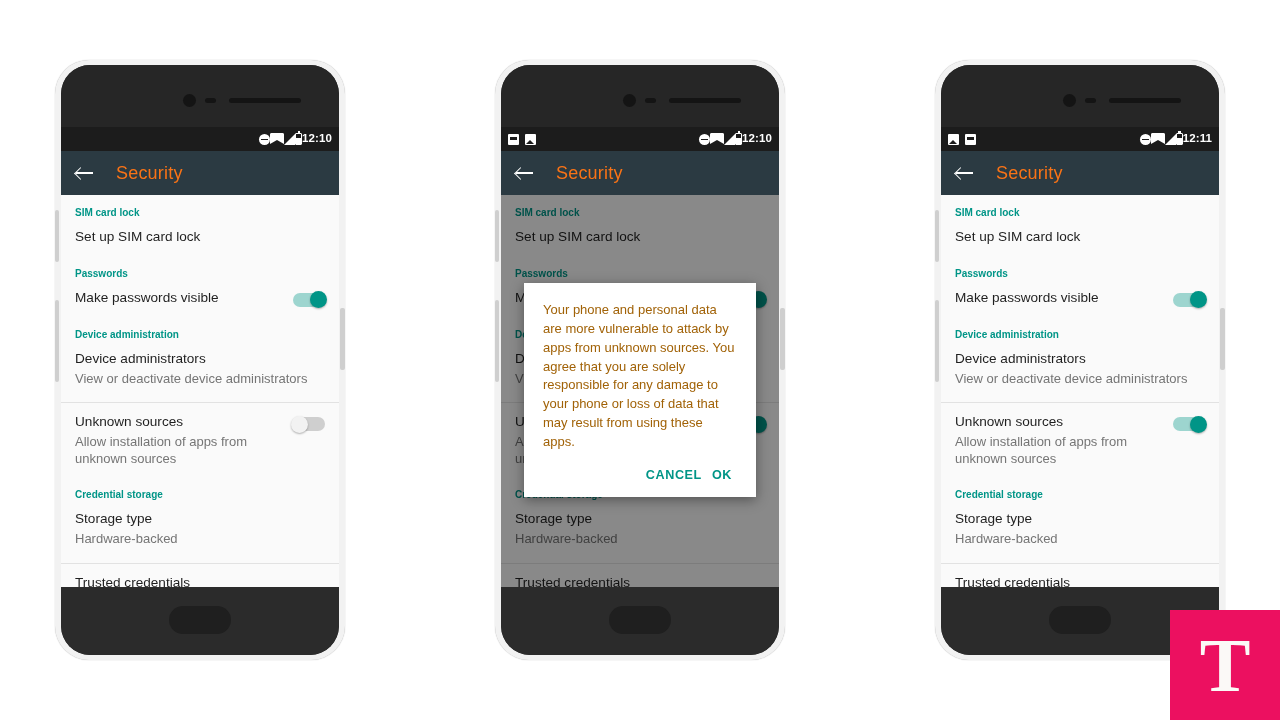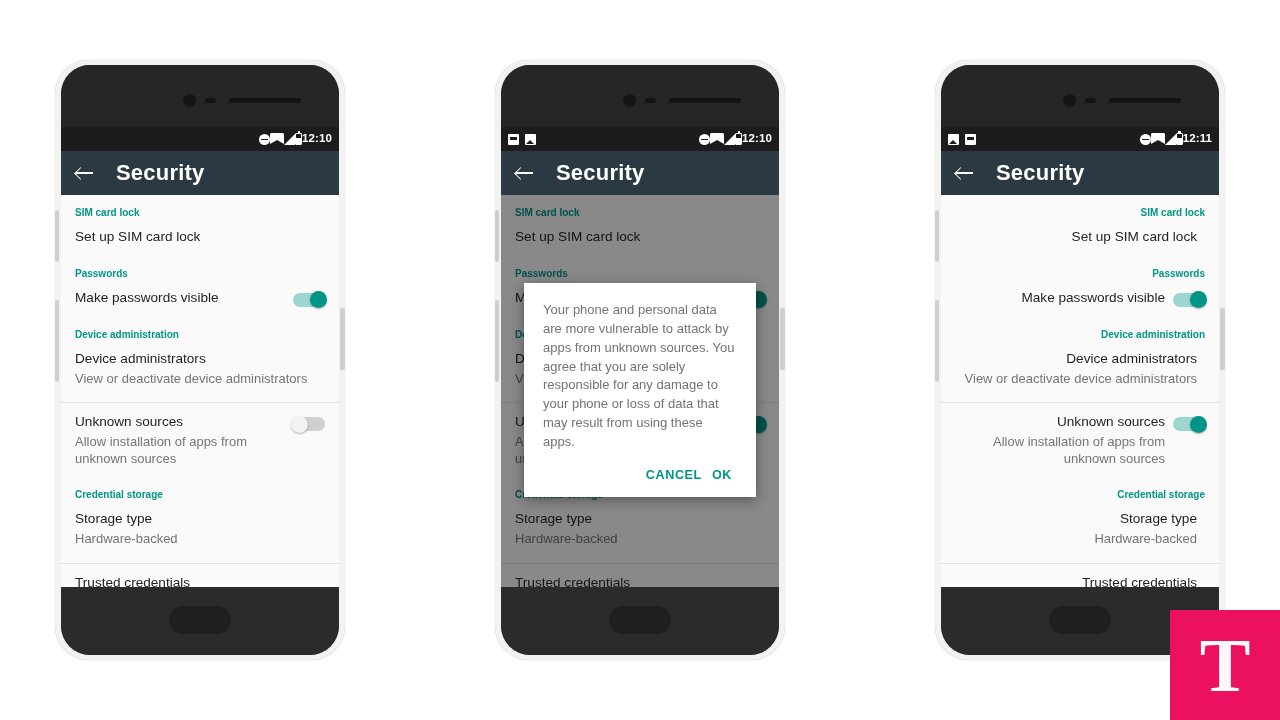--- a/index.html
+++ b/index.html
@@ -18,21 +18,21 @@
     position: absolute;
     width: 290px;
     height: 600px;
     top: 60px;
     background: #f2f2f2;
     border-radius: 34px;
     box-shadow: 0 0 1px rgba(0,0,0,0.35);
   }
   .phone-1 { left: 55px; }
   .phone-2 { left: 495px; }
-  .phone-3 { left: 935px; text-align: right; }
+  .phone-3 { left: 935px; }
 
   .phone-body {
     position: absolute;
     left: 6px; top: 5px;
     width: 278px; height: 590px;
     background: #262626;
     border-radius: 29px;
     overflow: hidden;
   }
 
@@ -202,23 +202,23 @@
   .back-arrow::after {
     content: "";
     position: absolute;
     left: 1px; top: 5px;
     width: 8px; height: 8px;
     border-left: 1.8px solid #ffffff;
     border-bottom: 1.8px solid #ffffff;
     transform: rotate(45deg);
   }
   .appbar-title {
-    color: #ffffff;
-    font-size: 22px;
-    font-weight: bold;
+    color: #f97316;
+    font-size: 18px;
+    font-weight: normal;
     letter-spacing: 0.2px;
   }
 
   
   .content {
     background: #fafafa;
     height: 392px;
     position: relative;
     overflow: hidden;
   }
@@ -284,21 +284,21 @@
     transform: translateX(-50%);
     top: 88px;
     width: 232px;
     background: #ffffff;
     box-shadow: 0 3px 12px rgba(0,0,0,0.4);
     z-index: 6;
     padding: 18px 19px 8px 19px;
   }
   .dialog-msg {
     font-size: 13px;
-    color: #737373;
+    color: #a16207;
     line-height: 1.45;
   }
   .dialog-actions {
     display: flex;
     justify-content: flex-end;
     gap: 0;
     padding: 13px 0 4px 0;
   }
   .dialog-btn {
     color: #009587;

